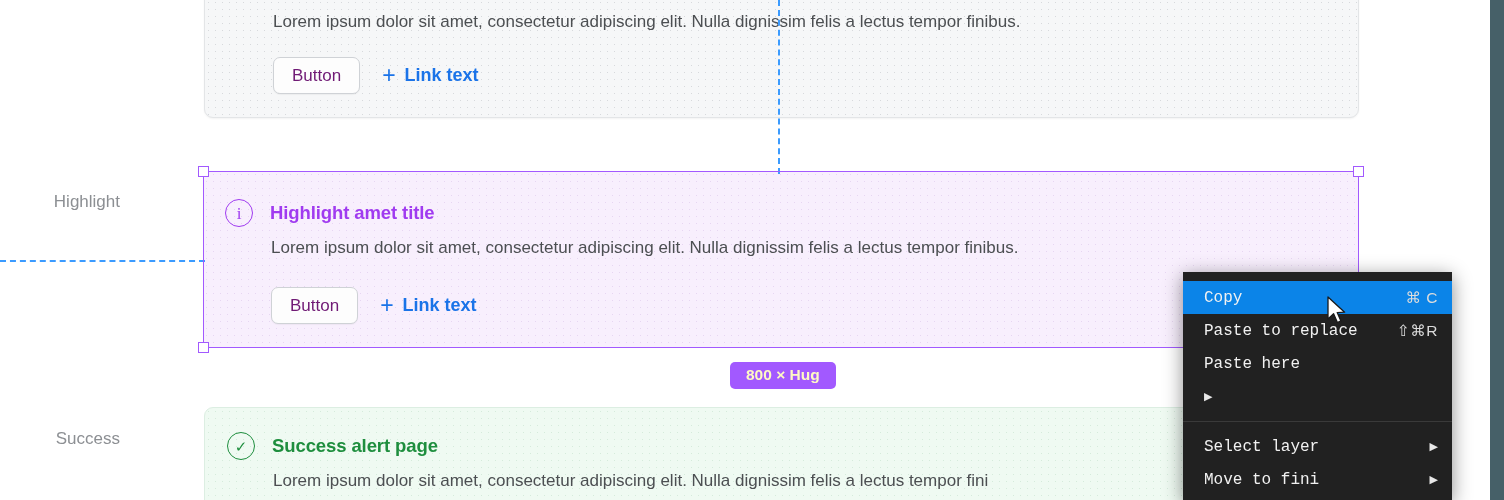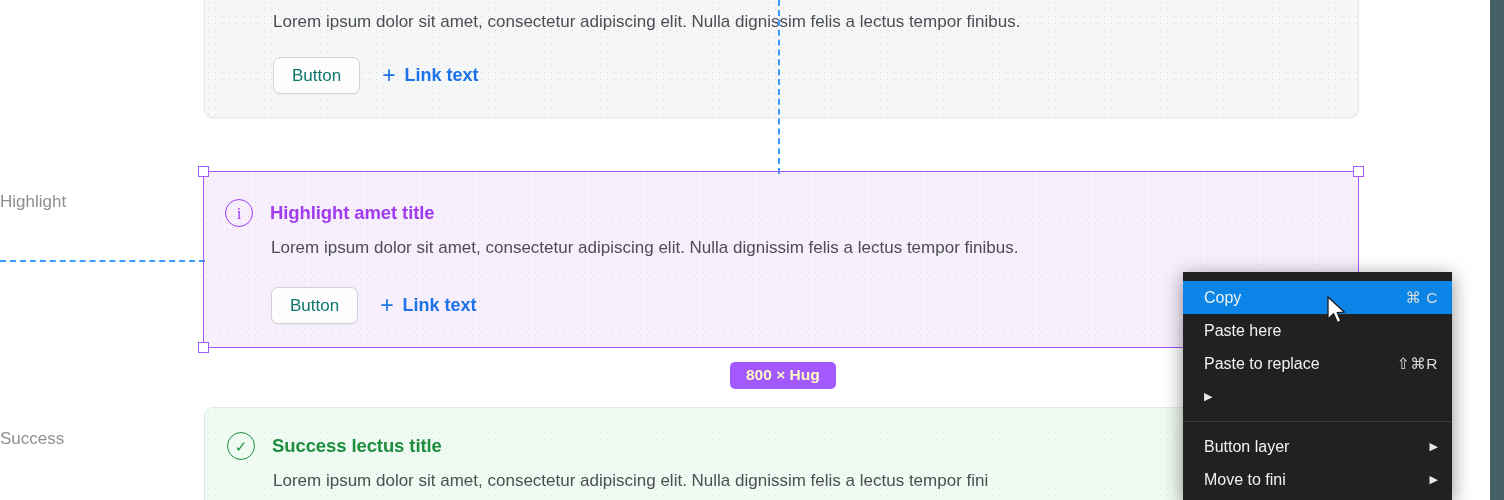--- a/index.html
+++ b/index.html
@@ -39,21 +39,21 @@
     font-size:18.5px; font-weight:bold; letter-spacing:-0.1px;
   }
   .alert-body {
     font-size:17px; color:#4c4f52; line-height:1.3; white-space:nowrap;
   }
 
   .btn {
     display:inline-flex; align-items:center; justify-content:center;
     height:37px; padding:12px 18px;
     background:#fdfdfd; border:1px solid #cfd2d6; border-radius:7px;
-    font-size:17px; color:#0f766e;
+    font-size:17px; color:#701a75;
     box-shadow:0 1px 1px rgba(0,0,0,0.04);
   }
   .link-wrap { display:inline-flex; align-items:center; gap:9px; margin-left:22px; height:37px; }
   .link-plus { color:#1a73e8; font-size:23px; line-height:1; font-weight:500; }
   .link-text { color:#1a73e8; font-size:18px; font-weight:bold; }
 
   
   #card-top {
     left:204px; top:-72px; width:1155px; height:190px;
     background-color:#f6f7f8;
@@ -75,21 +75,21 @@
     background-color:#effaf2;
     background-image:radial-gradient(#d5ebdb 0.6px, transparent 0.6px);
     background-size:7px 7px;
     border:1px solid #dceee2;
   }
 
   
   .row-label {
     position:absolute;
     font-size:17px; color:#8c8f93;
-    text-align:left; width:120px;
+    text-align:right; width:120px;
   }
   #label-highlight { left:0px; top:192px; }
   #label-success   { left:0px; top:429px; }
 
   
   .sel-frame {
     position:absolute;
     left:203px; top:171px; width:1156px; height:177px;
     border:1.6px solid #a259ff;
     pointer-events:none;
@@ -133,21 +133,21 @@
     overflow:hidden;
   }
   .ctx-item {
     position:relative;
     height:33px;
     display:flex; align-items:center;
     padding:0 14px 0 21px;
     white-space:nowrap;
   }
   .ctx-item.selected { background:#0b84e8; }
-  .ctx-label { flex:1 1 auto; }
+  .ctx-label { flex:1 1 auto;font-family:Liberation Mono, monospace; }
   .ctx-shortcut { color:#dcdcdc; font-size:15.5px; letter-spacing:0.5px; }
   .ctx-arrow { font-size:11px; color:#e8e8e8; }
   .ctx-sep { height:1px; background:#3a3a3a; margin:8px 0 8px 0; }
 
   
   #cursor {
     position:absolute; left:1327px; top:296px;
     width:22px; height:30px;
   }
 </style>
@@ -189,21 +189,21 @@
       </div>
     </div>
   </div>
 
   <div class="alert-card" id="card-success">
     <div class="alert-row" style="left:22px; top:24px;">
       <div class="alert-icon" style="color:#1e8e3e;">
         <span class="glyph" style="font-size:15px; font-family:'Liberation Sans',sans-serif;">✓</span>
       </div>
       <div style="margin-left:17px; padding-top:3px;">
-        <div class="alert-title" style="color:#1e8e3e;">Success lectus title</div>
+        <div class="alert-title" style="color:#1e8e3e;">Success alert page</div>
       </div>
     </div>
     <div class="alert-row" style="left:68px; top:62px;">
       <div class="alert-body">Lorem ipsum dolor sit amet, consectetur adipiscing elit. Nulla dignissim felis a lectus tempor fini</div>
     </div>
   </div>
 
   <div class="row-label" id="label-highlight">Highlight</div>
   <div class="row-label" id="label-success">Success</div>
 
@@ -218,35 +218,35 @@
   </div>
 
   <div class="size-badge">800 × Hug</div>
 
   <div id="ctx-menu">
     <div class="ctx-item selected">
       <span class="ctx-label">Copy</span>
       <span class="ctx-shortcut">⌘ C</span>
     </div>
     <div class="ctx-item">
+      <span class="ctx-label">Paste to replace</span>
+      <span class="ctx-shortcut">⇧⌘R</span>
+    </div>
+    <div class="ctx-item">
       <span class="ctx-label">Paste here</span>
       <span class="ctx-shortcut"></span>
     </div>
     <div class="ctx-item">
-      <span class="ctx-label">Paste to replace</span>
-      <span class="ctx-shortcut">⇧⌘R</span>
-    </div>
-    <div class="ctx-item">
       <span class="ctx-arrow">▶</span>
     </div>
 
     <div class="ctx-sep"></div>
 
     <div class="ctx-item">
-      <span class="ctx-label">Button layer</span>
+      <span class="ctx-label">Select layer</span>
       <span class="ctx-arrow">▶</span>
     </div>
     <div class="ctx-item">
       <span class="ctx-label">Move to fini</span>
       <span class="ctx-arrow">▶</span>
     </div>
   </div>
 
   <svg id="cursor" viewBox="0 0 22 30">
     <path d="M1 1 L1 23 L6.6 17.8 L10.4 26.5 L13.9 24.9 L10.2 16.6 L17.6 16.2 Z" fill="#ffffff" stroke="#1a1a1a" stroke-width="1.3" stroke-linejoin="round"></path>

